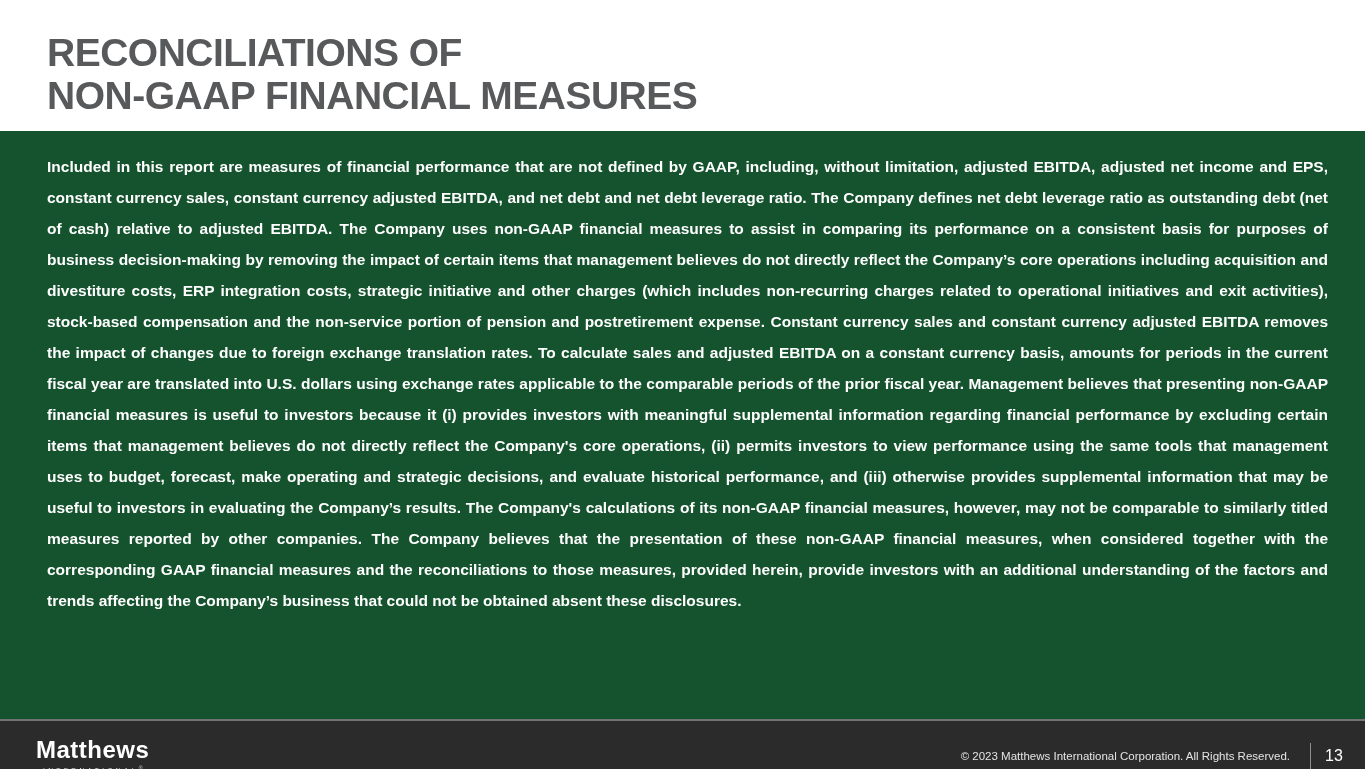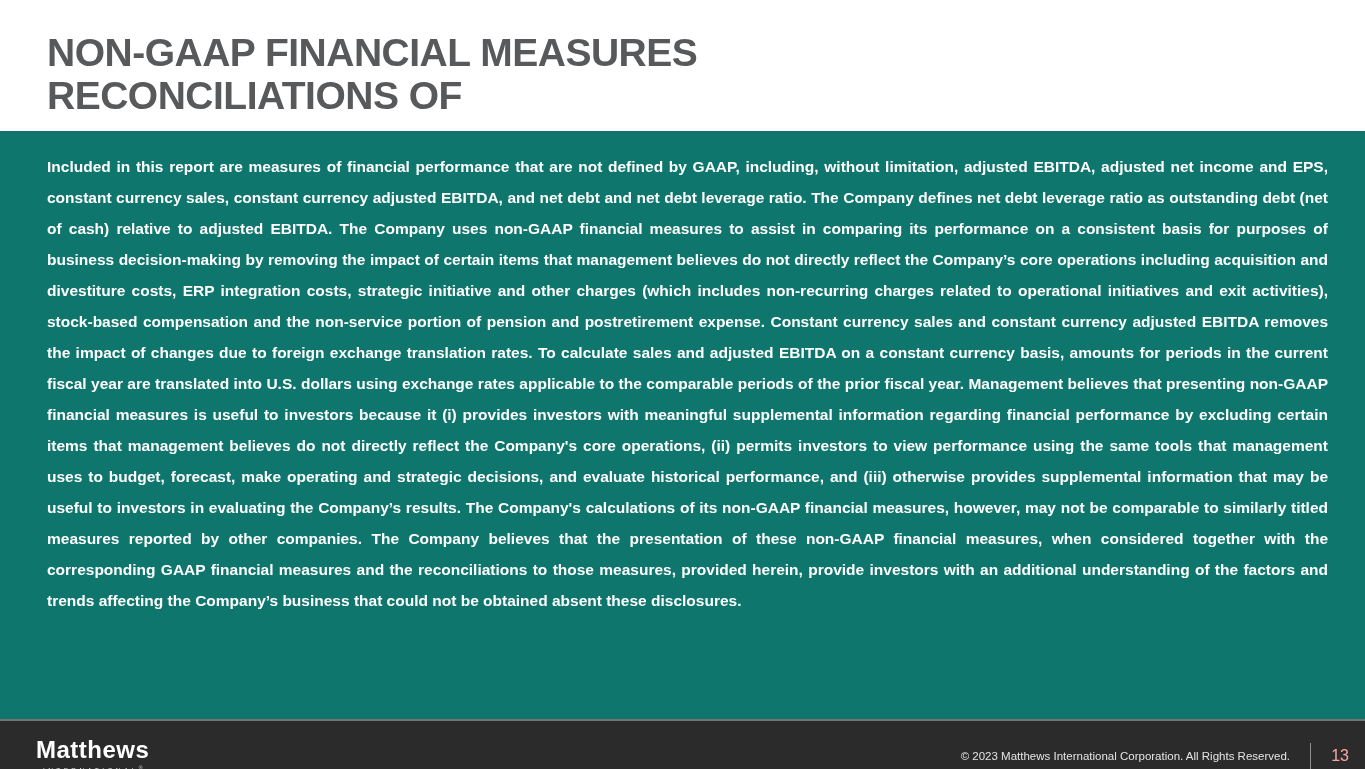--- a/index.html
+++ b/index.html
@@ -21,21 +21,21 @@
   .slide-title {
     color: #58595B;
     font-weight: bold;
     font-size: 39px;
     line-height: 43px;
     letter-spacing: -0.5px;
   }
   
   .body-section {
     height: 588px;
-    background: #0f766e;
+    background: #14532d;
     box-sizing: border-box;
     padding: 20px 37px 0 47px;
   }
   .body-text {
     margin: 0;
     color: #ffffff;
     font-weight: bold;
     font-size: 15.5px;
     line-height: 31px;
     text-align: justify;
@@ -73,35 +73,35 @@
     font-size: 11.5px;
     margin-right: 20px;
   }
   .page-divider {
     width: 1px;
     height: 27px;
     background: #8F8F8F;
     margin-right: 14px;
   }
   .page-number {
-    color: #fca5a5;
+    color: #ffffff;
     font-size: 16px;
     min-width: 24px;
-    text-align: right;
+    text-align: left;
   }
 </style>
 </head>
 <body>
 
 <div class="slide">
 
   <div class="header">
     <div class="slide-title">
+      <div>RECONCILIATIONS OF</div>
       <div>NON-GAAP FINANCIAL MEASURES</div>
-      <div>RECONCILIATIONS OF</div>
     </div>
   </div>
 
   <div class="body-section">
     <p class="body-text">Included in this report are measures of financial performance that are not defined by GAAP, including, without limitation, adjusted EBITDA, adjusted net income and EPS, constant currency sales, constant currency adjusted EBITDA, and net debt and net debt leverage ratio.  The Company defines net debt leverage ratio as outstanding debt (net of cash) relative to adjusted EBITDA. The Company uses non-GAAP financial measures to assist in comparing its performance on a consistent basis for purposes of business decision-making by removing the impact of certain items that management believes do not directly reflect the Company’s core operations including acquisition and divestiture costs, ERP integration costs, strategic initiative and other charges (which includes non-recurring charges related to operational initiatives and exit activities), stock-based compensation and the non-service portion of pension and postretirement expense.  Constant currency sales and constant currency adjusted EBITDA removes the impact of changes due to foreign exchange translation rates.  To calculate sales and adjusted EBITDA on a constant currency basis, amounts for periods in the current fiscal year are translated into U.S. dollars using exchange rates applicable to the comparable periods of the prior fiscal year. Management believes that presenting non-GAAP financial measures is useful to investors because it (i) provides investors with meaningful supplemental information regarding financial performance by excluding certain items that management believes do not directly reflect the Company's core operations, (ii) permits investors to view performance using the same tools that management uses to budget, forecast, make operating and strategic decisions, and evaluate historical performance, and (iii) otherwise provides supplemental information that may be useful to investors in evaluating the Company’s results. The Company's calculations of its non-GAAP financial measures, however, may not be comparable to similarly titled measures reported by other companies. The Company believes that the presentation of these non-GAAP financial measures, when considered together with the corresponding GAAP financial measures and the reconciliations to those measures, provided herein, provide investors with an additional understanding of the factors and trends affecting the Company’s business that could not be obtained absent these disclosures.</p>
   </div>
 
   <div class="footer">
     <div class="logo-block">
       <div class="logo-primary">Matthews</div>

